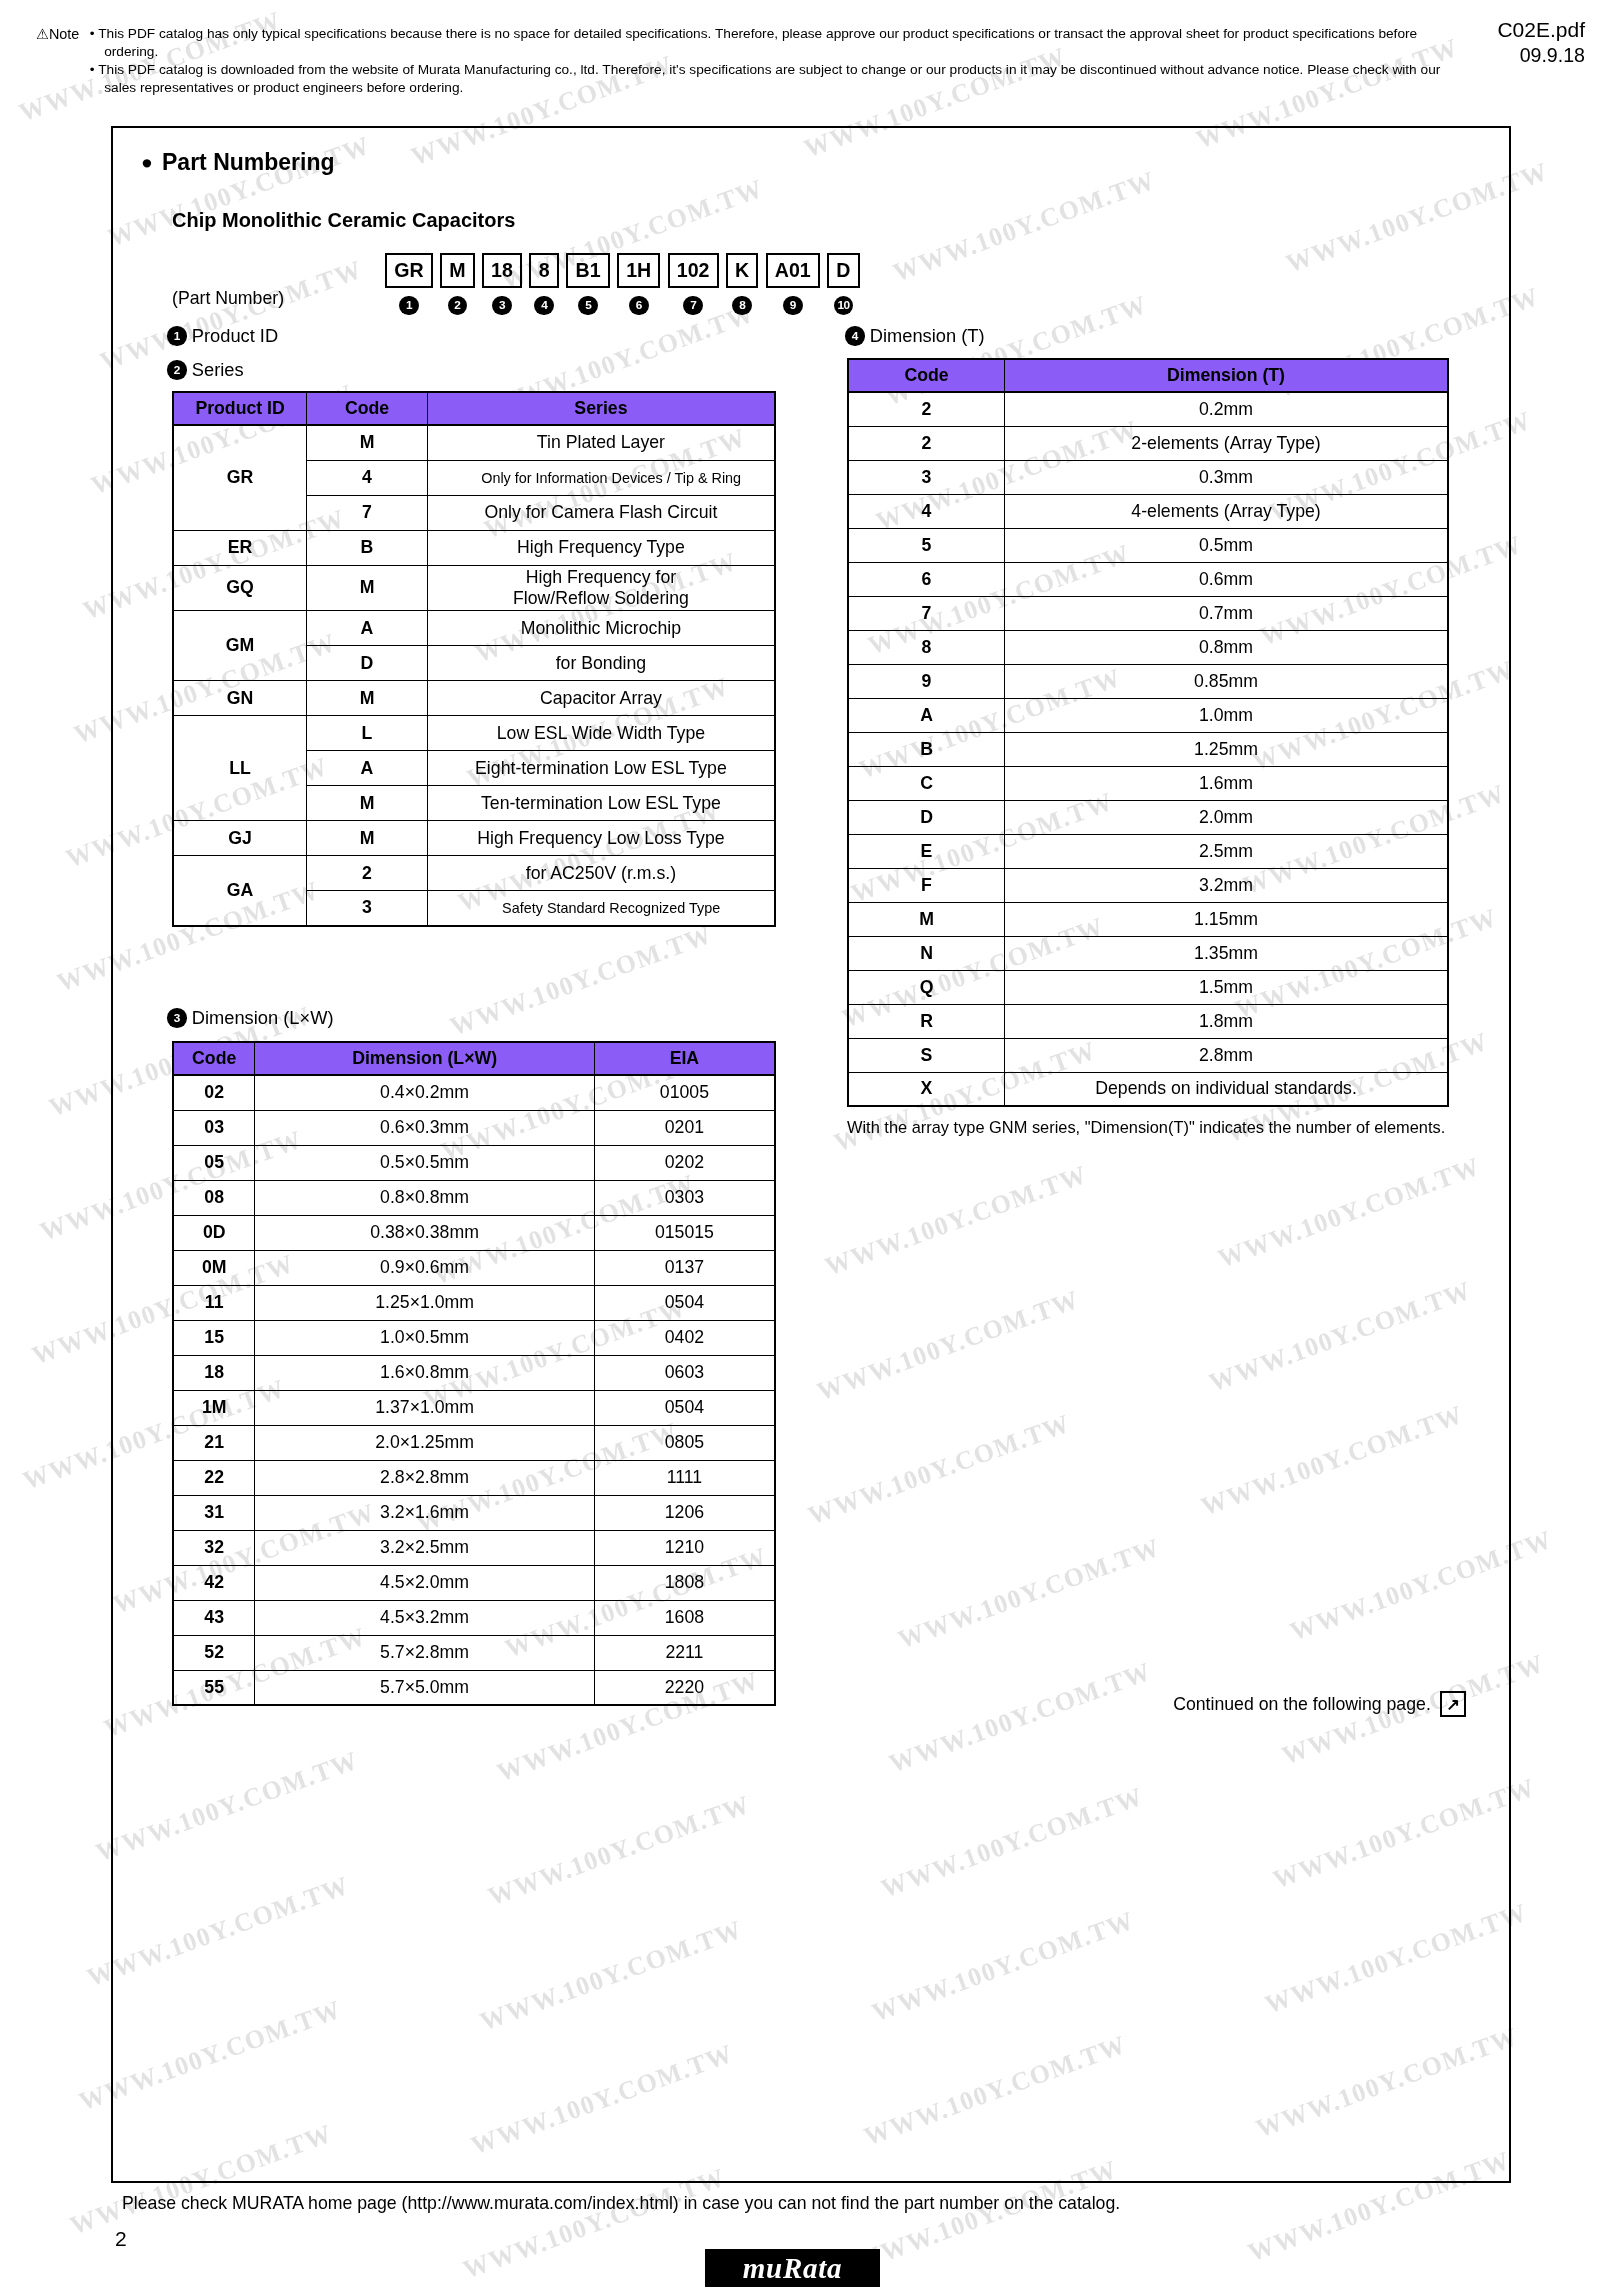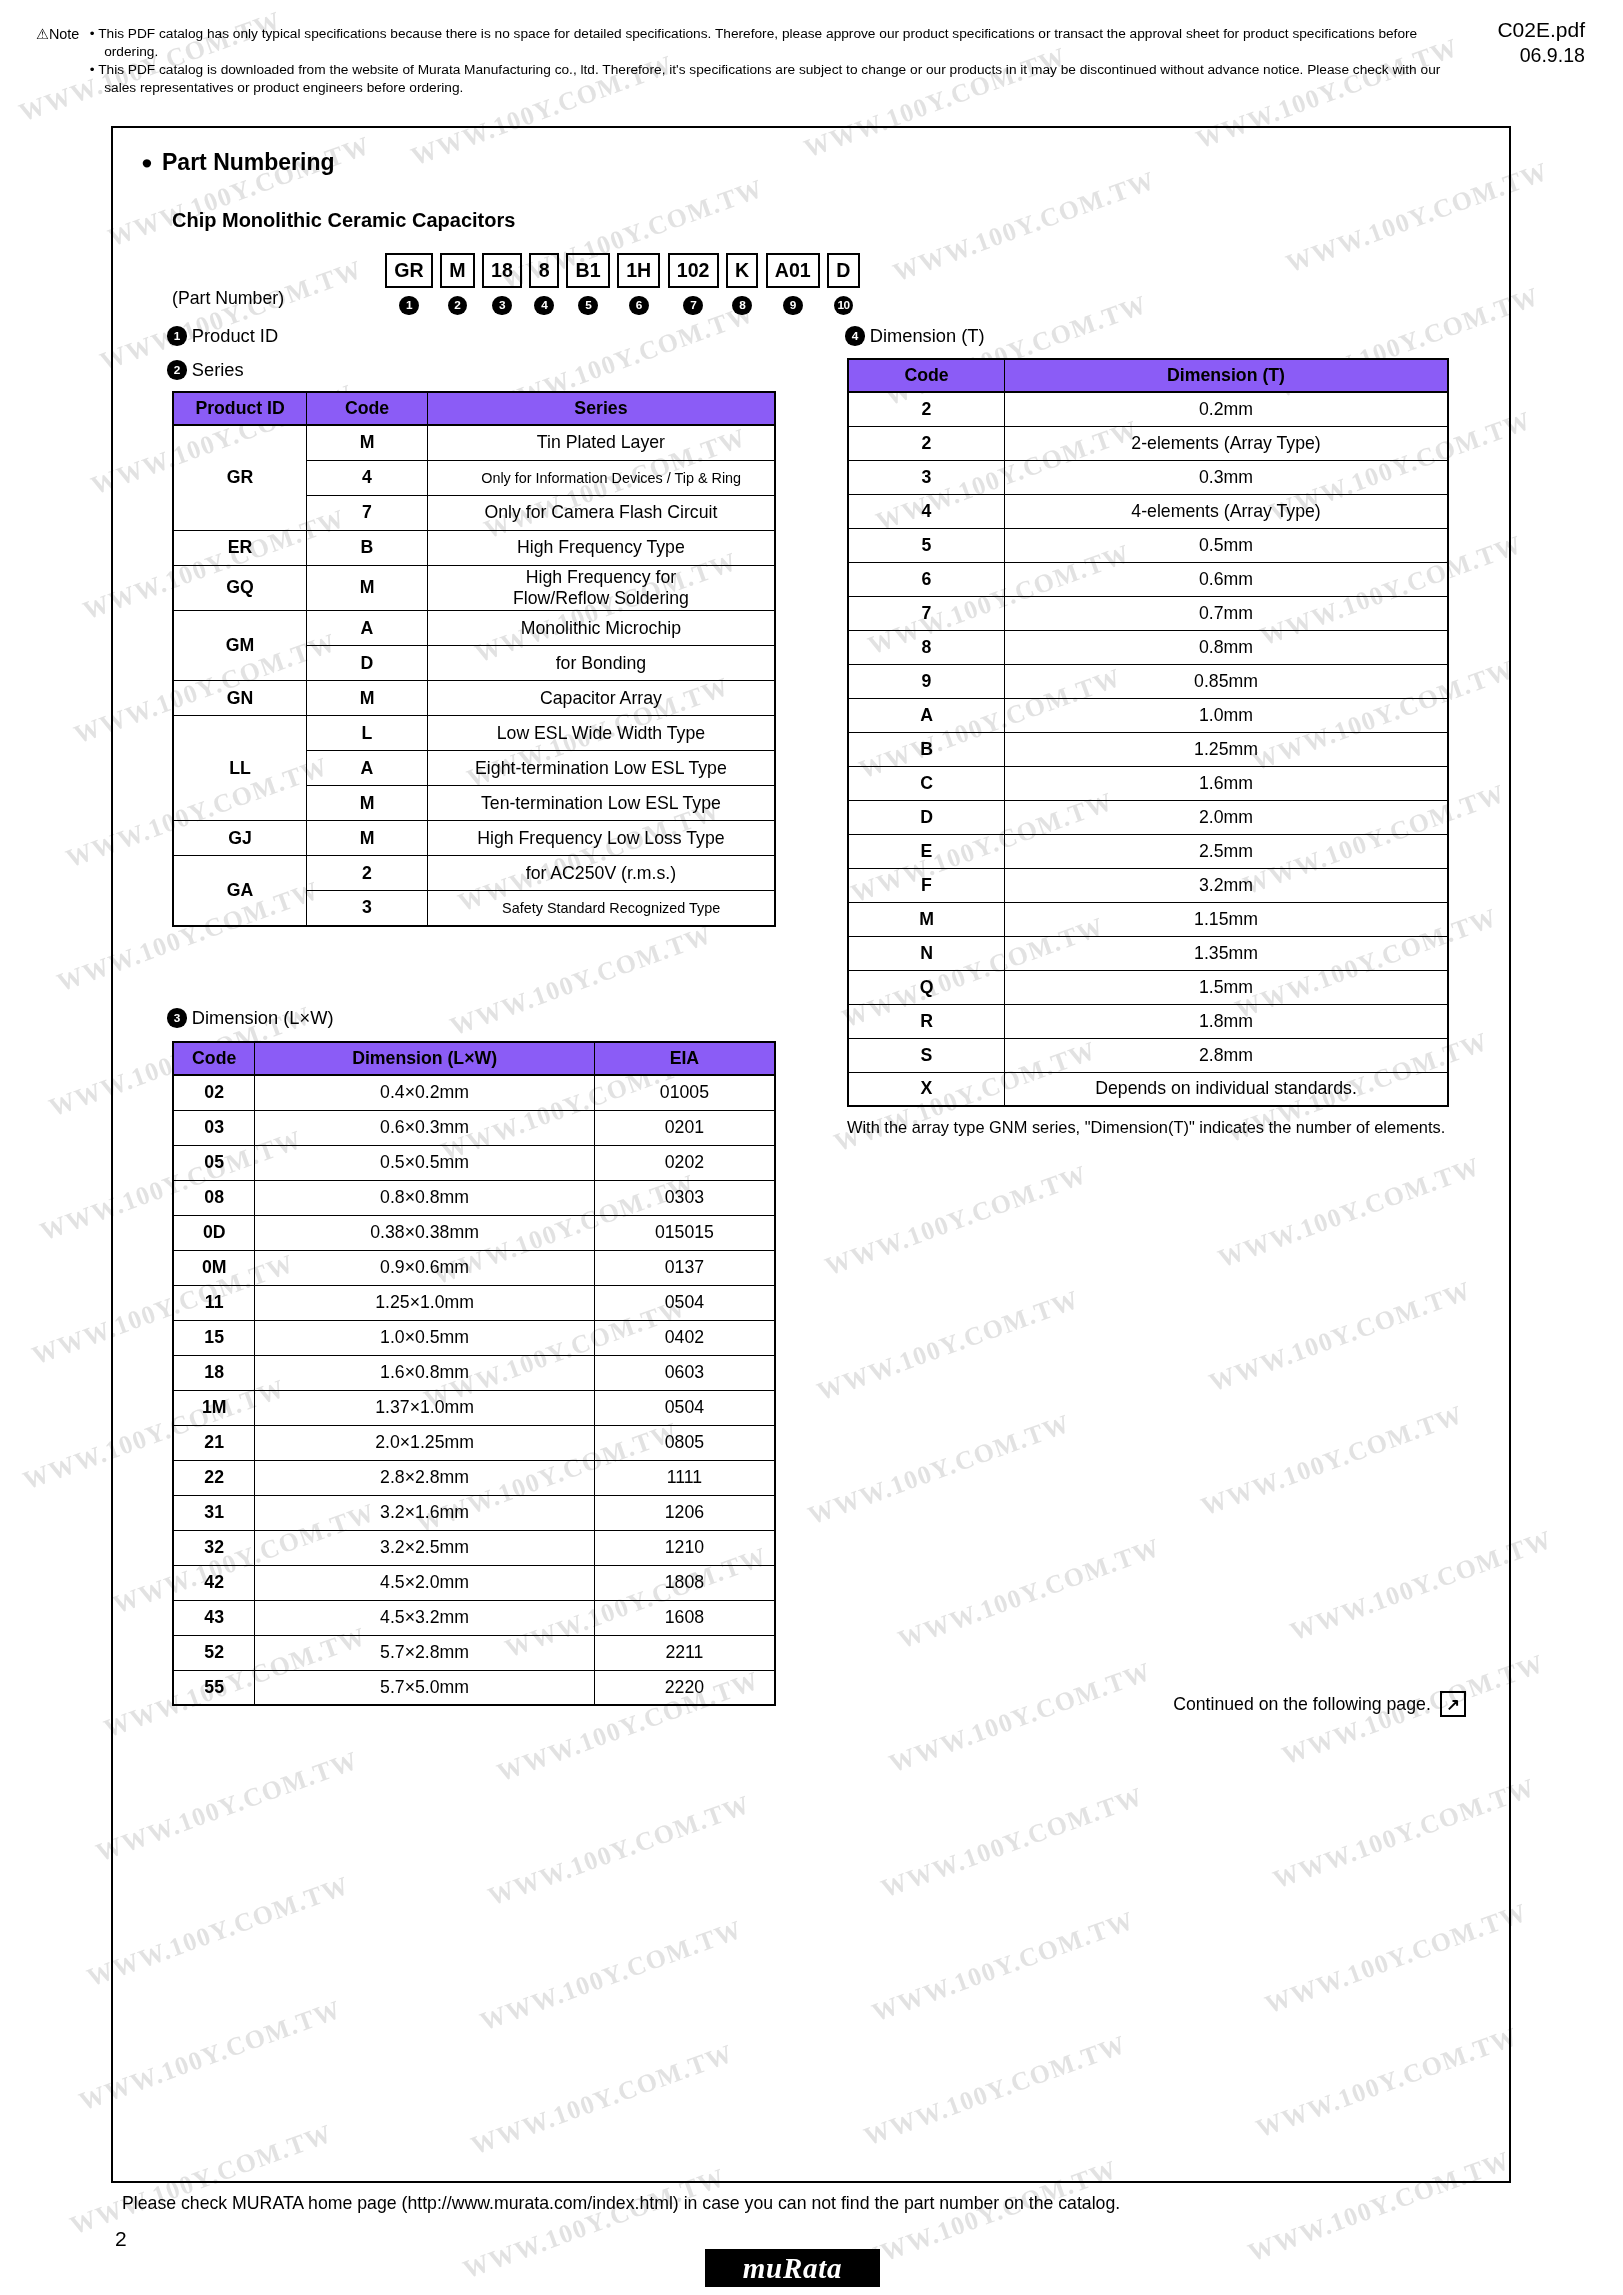--- a/index.html
+++ b/index.html
@@ -169,21 +169,21 @@
         <span>⚠</span><span>Note</span>
       </div>
       <div class="bullets">
         <div class="bullet">• This PDF catalog has only typical specifications because there is no space for detailed specifications. Therefore, please approve our product specifications or transact the approval sheet for product specifications before ordering.</div>
         <div class="bullet">• This PDF catalog is downloaded from the website of Murata Manufacturing co., ltd. Therefore,  it's specifications are subject to change or our products in it may be discontinued without advance notice. Please check with our sales representatives or product engineers before ordering.</div>
       </div>
     </div>
 
     <div class="docid">
       <div class="id">C02E.pdf</div>
-      <div class="date">06.9.18</div>
+      <div class="date">09.9.18</div>
     </div>
 
     <div class="main-box"></div>
 
     <div class="sec-title">
       <span class="dot">●</span>
       <span>Part Numbering</span>
     </div>
 
     <div class="subtitle">Chip Monolithic Ceramic Capacitors</div>

